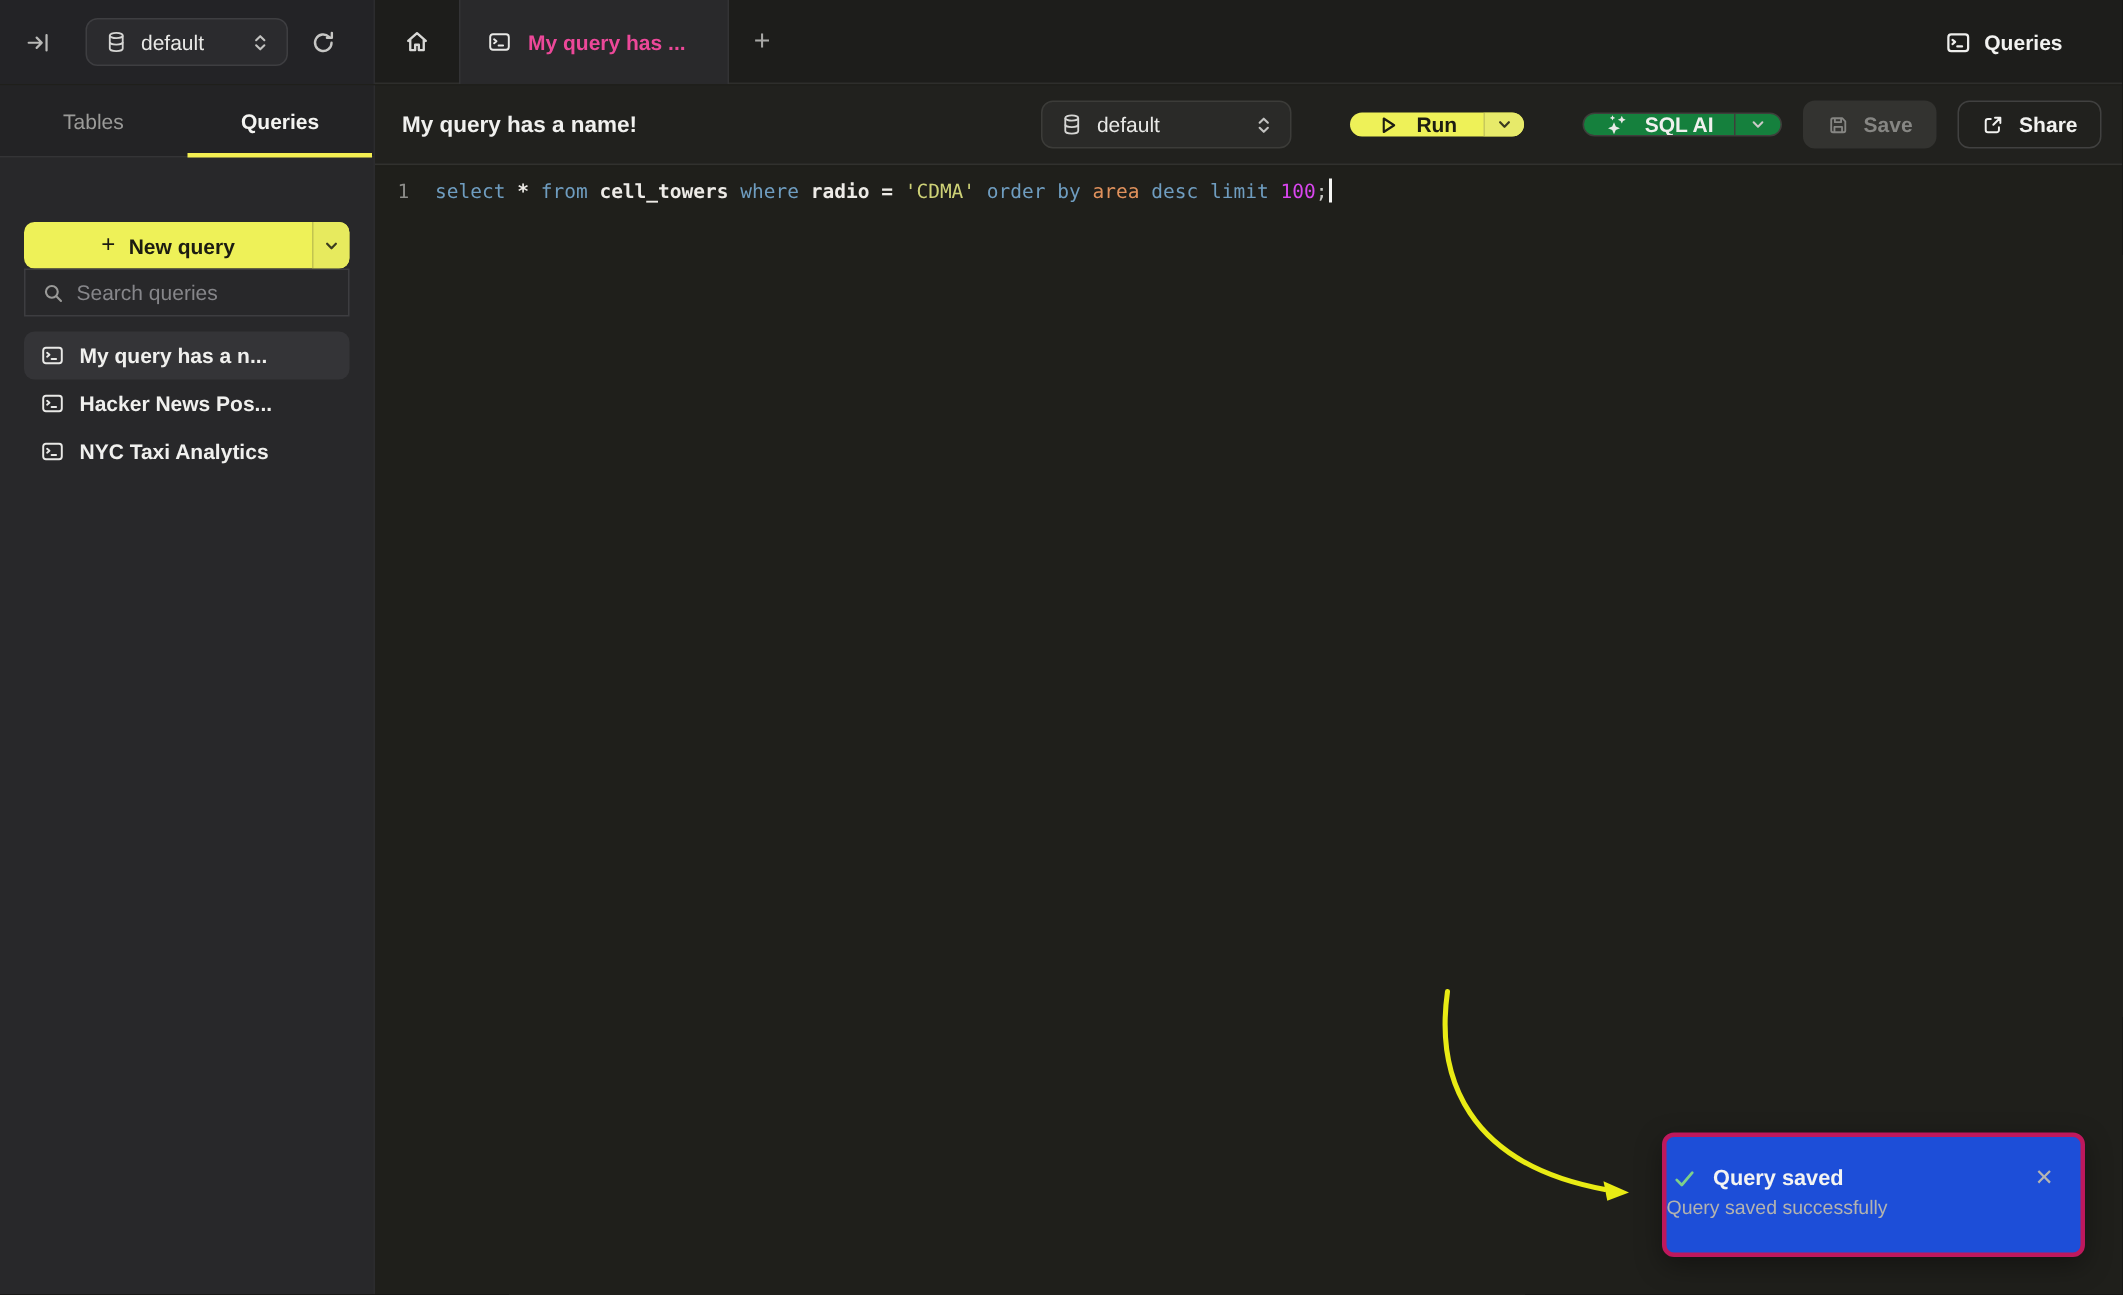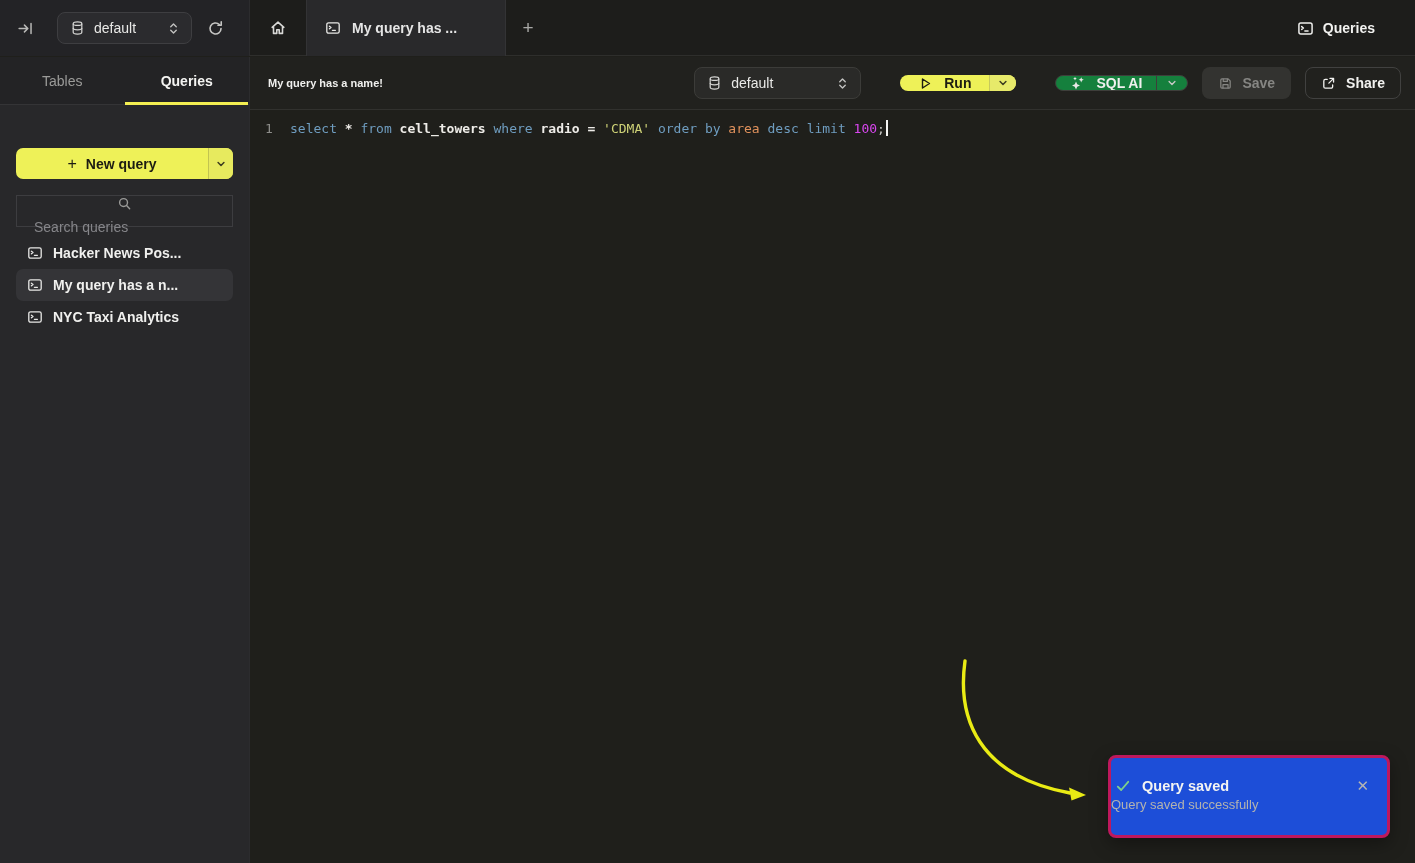--- a/index.html
+++ b/index.html
@@ -33,23 +33,23 @@
   .topbar-left .select-box { width:135px; margin-left:17px; }
   .topbar-left .icon-btn.collapse { margin-left:10px; }
   .topbar-left .icon-btn.refresh { margin-left:8px; }
 
   .topbar-right {
     position:absolute; left:250px; top:0; right:0; height:56px;
     display:flex; align-items:stretch;
   }
   .home-slot { display:flex; align-items:center; padding:0 13px; }
   .editor-tab {
-    display:flex; align-items:center; gap:11px; width:200px; padding:0 18px;
+    display:flex; align-items:center; gap:11px; width:180px; padding:0 18px;
     background:#29292b; border-left:1px solid #333335; border-right:1px solid #333335;
-    color:#e5e5e5; font-weight:600; cursor:pointer;
+    color:#ec4899; font-weight:600; cursor:pointer;
   }
   .new-tab-btn {
     width:44px; display:flex; align-items:center; justify-content:center;
     color:#a8a8a6; font-size:19px; background:transparent; border:none; cursor:pointer;
   }
   .topbar-queries {
     margin-left:auto; display:flex; align-items:center; gap:9px; padding-right:40px;
     color:#f2f2f0; font-weight:600; cursor:pointer;
   }
 
@@ -76,43 +76,43 @@
   .new-query .nq-main {
     flex:1; display:flex; align-items:center; justify-content:center; gap:9px;
     font-weight:600;
   }
   .new-query .nq-plus { font-size:16px; font-weight:400; }
   .new-query .nq-dd {
     width:25px; display:flex; align-items:center; justify-content:center;
     border-left:1px solid rgba(28,28,18,0.18); background:#e7ea5e;
   }
   .search-box {
-    margin-top:16px; width:217px; height:32px; border:1px solid #3d3d40; border-radius:0;
-    display:flex; align-items:center; gap:8px; padding:0 11px; color:#87878a;flex-direction:column;
+    width:217px; height:32px; border:1px solid #3d3d40; border-radius:0;
+    display:flex; align-items:center; gap:8px; padding:0 11px; color:#87878a;
   }
   .search-box input {
     flex:1; background:transparent; border:none; outline:none; color:#e9e9e7;
     font-size:14px; font-family:inherit;
   }
   .search-box input::placeholder { color:#86868a; }
   .query-list { list-style:none; margin-top:10px; }
   .query-item {
     width:217px; height:32px; display:flex; align-items:center; gap:10px;
     padding:0 11px; border-radius:7px; color:#f0f0ee; font-weight:600; cursor:pointer;
     white-space:nowrap;
   }
   .query-item.selected { background:#343437; }
 
   
   .main-header {
     position:absolute; left:250px; top:57px; right:0; height:53px;
     background:#21211e; border-bottom:1px solid #31312e;
     display:flex; align-items:center; padding:0 14px 0 18px;
   }
-  .doc-title { font-weight:600; color:#f0f0ee; font-size:11px; }
+  .doc-title { font-weight:600; color:#f0f0ee; font-size:15px; }
   .header-actions { margin-left:auto; display:flex; align-items:center; gap:14px; }
   .header-select { width:167px; background:#2a2a28; border-color:#3c3c39; }
   .split-btn { display:flex; height:16px; border-radius:8px; overflow:hidden; cursor:pointer;margin-left:25px; }
   .run-btn { background:#eef158; color:#1d1d12; }
   .run-btn .sb-main {
     display:flex; align-items:center; gap:11px; padding:0 18px; font-weight:600;
   }
   .run-btn .sb-dd {
     width:27px; display:flex; align-items:center; justify-content:center;
     background:#e7ea6a; border-left:1px solid rgba(28,28,18,0.16);
@@ -274,37 +274,37 @@
         <span>
           <svg width="15" height="15" viewBox="0 0 16 16" fill="none" stroke="#9a9a98" stroke-width="1.5" stroke-linecap="round">
             <circle cx="7" cy="7" r="4.2"></circle>
             <path d="M10.2 10.2 13.5 13.5"></path>
           </svg>
         </span>
         <input type="text" placeholder="Search queries" style="">
       </div>
 
       <ul class="query-list">
-        <li class="query-item">
+        <li class="query-item selected">
           <span>
             <svg width="16" height="16" viewBox="0 0 16 16" fill="none" stroke="#e8e8e6" stroke-width="1.3" stroke-linecap="round" stroke-linejoin="round">
               <rect x="1.8" y="2.8" width="12.4" height="10.4" rx="1.8"></rect>
               <path d="M4.4 6.2 6 7.5 4.4 8.8M7.4 10.3h3"></path>
             </svg>
           </span>
-          <span>Hacker News Pos...</span>
+          <span>My query has a n...</span>
         </li>
-        <li class="query-item selected">
+        <li class="query-item">
           <span>
             <svg width="16" height="16" viewBox="0 0 16 16" fill="none" stroke="#e8e8e6" stroke-width="1.3" stroke-linecap="round" stroke-linejoin="round">
               <rect x="1.8" y="2.8" width="12.4" height="10.4" rx="1.8"></rect>
               <path d="M4.4 6.2 6 7.5 4.4 8.8M7.4 10.3h3"></path>
             </svg>
           </span>
-          <span>My query has a n...</span>
+          <span>Hacker News Pos...</span>
         </li>
         <li class="query-item">
           <span>
             <svg width="16" height="16" viewBox="0 0 16 16" fill="none" stroke="#e8e8e6" stroke-width="1.3" stroke-linecap="round" stroke-linejoin="round">
               <rect x="1.8" y="2.8" width="12.4" height="10.4" rx="1.8"></rect>
               <path d="M4.4 6.2 6 7.5 4.4 8.8M7.4 10.3h3"></path>
             </svg>
           </span>
           <span>NYC Taxi Analytics</span>
         </li>

